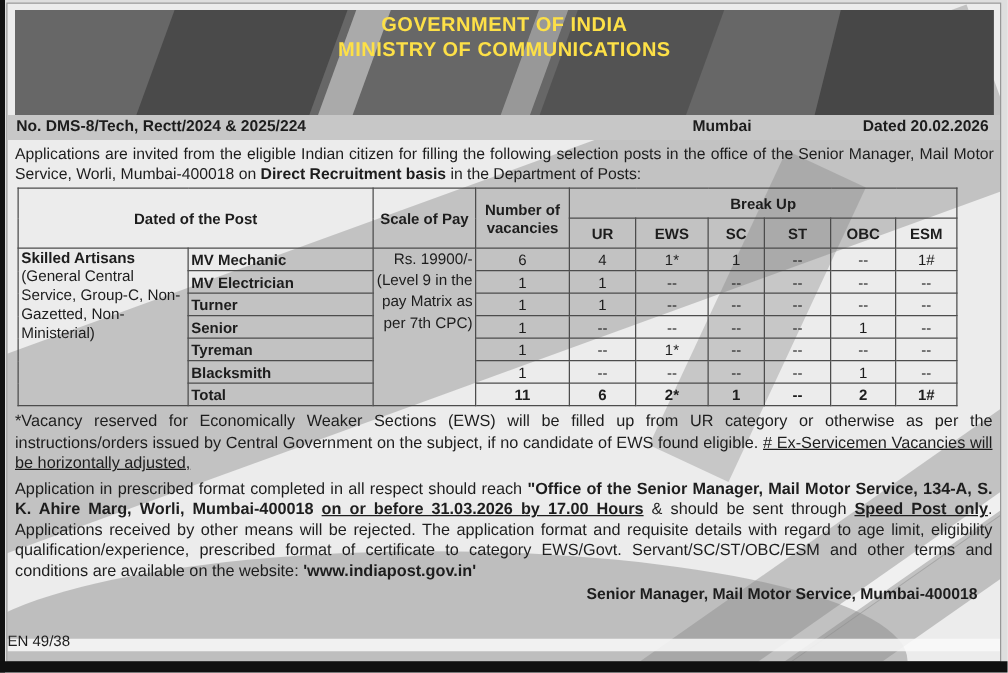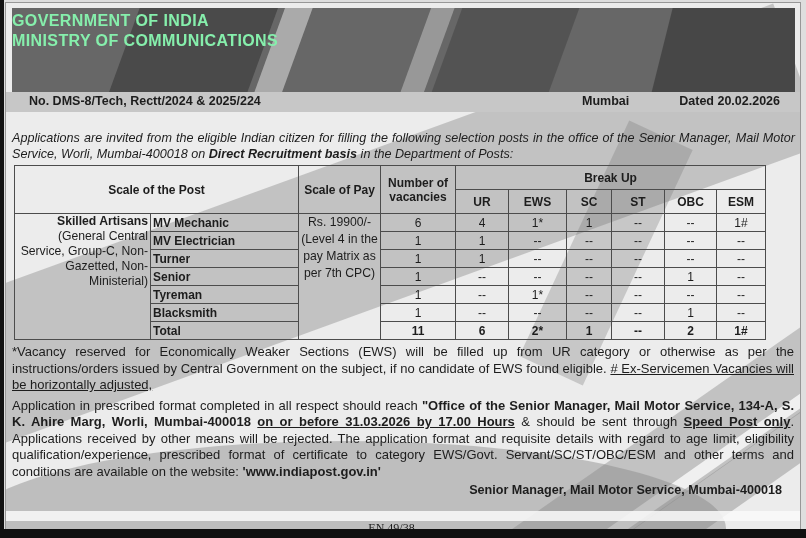--- a/index.html
+++ b/index.html
@@ -21,78 +21,78 @@
   .wm-band1{left:-80px;top:150px;width:900px;height:150px;transform:rotate(-20deg);background:rgba(125,125,125,.38);}
   .wm-band2{left:565px;top:120px;width:70px;height:260px;transform:rotate(25deg);background:rgba(120,120,120,.32);}
   .wm-band3{left:480px;top:405px;width:420px;height:70px;transform:rotate(-35deg);background:rgba(125,125,125,.38);}
   .wm-band4{left:595px;top:448px;width:300px;height:42px;transform:rotate(-35deg);background:rgba(125,125,125,.40);}
   .wm-gap{left:560px;top:430px;width:360px;height:12px;transform:rotate(-35deg);background:rgba(255,255,255,.75);}
   .wm-blob{left:-40px;top:438px;width:760px;height:175px;border-radius:50%;background:rgba(135,135,135,.45);}
   .wm-lightstrip{left:0;top:508px;width:794px;height:10px;background:rgba(250,250,250,.85);}
   
   .masthead{
     position:relative;margin:5px 5px 0 6px;height:84px;
-    background:#676767;color:#86efac;
+    background:#676767;color:#fde047;text-align:center;
     overflow:hidden;z-index:1;
   }
   .masthead .mh-shape{position:absolute;top:-60px;height:240px;pointer-events:none;}
   .mh-d1{left:110px;width:130px;transform:rotate(20deg);background:#4a4a4a;}
   .mh-l1{left:252px;width:26px;transform:rotate(20deg);background:#b6b6b6;opacity:.85;}
   .mh-l2{left:398px;width:22px;transform:rotate(20deg);background:#aeaeae;opacity:.7;}
   .mh-d2{left:432px;width:110px;transform:rotate(20deg);background:#4f4f4f;opacity:.8;}
   .mh-d3{left:648px;width:150px;transform:rotate(14deg);background:#474747;}
   .masthead .mh-text{position:relative;z-index:2;padding-top:3px;}
   .mh-line{font-weight:bold;font-size:16px;line-height:20px;letter-spacing:.4px;}
   .mh-line4{font-weight:bold;font-size:12.5px;line-height:17px;letter-spacing:.2px;}
   
   .ref{
     position:relative;height:20px;background:#c7c7c7;z-index:1;
     font-weight:bold;font-size:12.5px;
   }
-  .ref span{position:absolute;top:2px;white-space:nowrap;margin-left:16px;}
+  .ref span{position:absolute;top:2px;white-space:nowrap;}
   .ref-num{left:7px;}
-  .ref-place{left:560px;}
-  .ref-date{right:20px;}
+  .ref-place{left:548px;}
+  .ref-date{right:9px;}
   
   .intro{
-    position:relative;z-index:1;margin:18px 5px 0 6px;
-    font-size:12.6px;line-height:16px;text-align:justify;font-style:italic;
+    position:relative;z-index:1;margin:3px 5px 0 6px;
+    font-size:12.6px;line-height:16px;text-align:justify;
   }
   .b{font-weight:bold;}
   .u{text-decoration:underline;}
   
   table.vac{
     position:relative;z-index:1;margin:3px 0 0 8px;
     border-collapse:collapse;table-layout:fixed;width:752px;
     font-size:12px;
   }
   table.vac th, table.vac td{
     border:1px solid #4c4c4c;padding:0 2px;overflow:hidden;
     background:transparent;
   }
   table.vac th{font-weight:bold;text-align:center;}
   .th-breakup{height:23px;}
   .th-sub{height:23px;}
   td.c{text-align:center;height:17px;}
   td.post{font-weight:bold;text-align:left;padding-left:4px;height:17px;}
-  td.group-cell{vertical-align:top;text-align:right;font-size:12.2px;line-height:15px;padding-top:1px;}
-  td.scale-cell{vertical-align:top;text-align:center;font-size:12.2px;line-height:17px;padding-top:1px;}
+  td.group-cell{vertical-align:top;text-align:left;font-size:12.2px;line-height:15px;padding-top:1px;}
+  td.scale-cell{vertical-align:top;text-align:right;font-size:12.2px;line-height:17px;padding-top:1px;}
   tr.total-row td{font-weight:bold;margin-top:20px;}
   
   .para{
     position:relative;z-index:1;margin:4px 6px 0 6px;
     font-size:13px;line-height:16.5px;text-align:justify;
   }
   .signature{
     position:relative;z-index:1;margin:3px 18px 0 0;
     text-align:right;font-weight:bold;font-size:12.6px;
   }
   .en-line{
     position:relative;z-index:1;margin:24px 23px 0 0;
-    text-align:center;font-size:12px;font-family:Liberation Serif, serif;
+    text-align:left;font-size:12px;
   }
 </style>
 </head>
 <body>
 
 <div class="edge-left"></div>
 <div class="edge-bottom"></div>
 
 <div class="ad">
 
@@ -132,42 +132,42 @@
         <col style="width:75px">
       <col style="width:53px">
         <col style="width:58px">
         <col style="width:45px">
         <col style="width:53px">
       <col style="width:52px">
         <col style="width:49px">
     </colgroup>
     <tbody>
         <tr>
-      <th colspan="2" rowspan="2" class="th-breakup">Scale of the Post</th>
+      <th colspan="2" rowspan="2" class="th-breakup">Dated of the Post</th>
       <th rowspan="2">Scale of Pay</th>
       <th rowspan="2">Number of vacancies</th>
       <th colspan="6" class="th-breakup">Break Up</th>
     </tr>
     <tr>
       <th class="th-sub">UR</th>
       <th class="th-sub">EWS</th>
       <th class="th-sub">SC</th>
       <th class="th-sub">ST</th>
       <th class="th-sub">OBC</th>
       <th class="th-sub">ESM</th>
     </tr>
     <tr>
       <td rowspan="7" class="group-cell">
         <span class="b">Skilled Artisans</span><br>
         <span>(General Central Service, Group-C, Non-Gazetted, Non-Ministerial)</span>
       </td>
       <td class="post">MV Mechanic</td>
       <td rowspan="7" class="scale-cell">
         <div>Rs. 19900/-</div>
-        <div>(Level 4 in the</div>
+        <div>(Level 9 in the</div>
         <div>pay Matrix as</div>
         <div>per 7th CPC)</div>
       </td>
       <td class="c">6</td>
       <td class="c">4</td>
       <td class="c">1*</td>
       <td class="c">1</td>
       <td class="c">--</td>
       <td class="c">--</td>
       <td class="c">1#</td>

